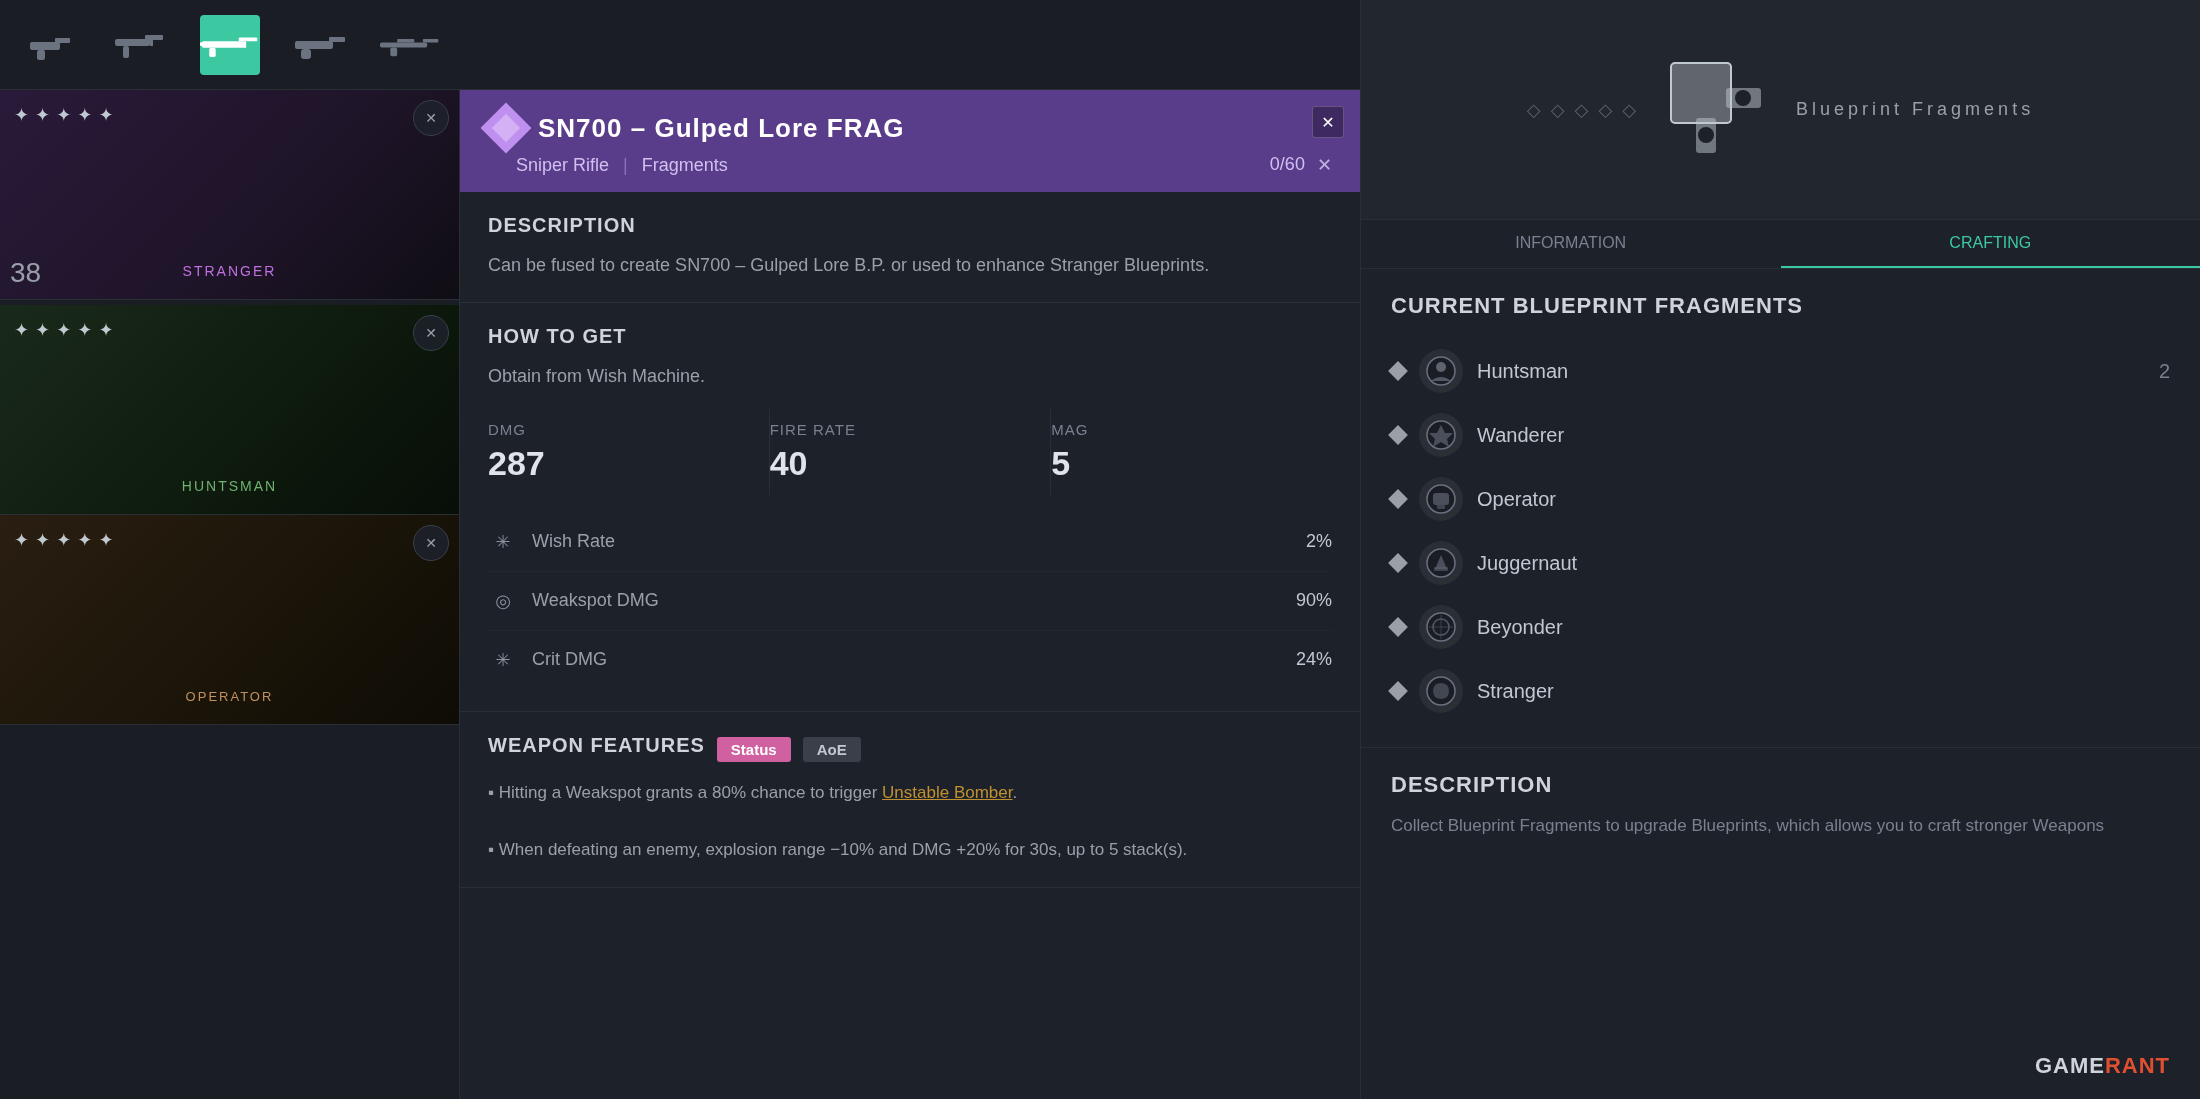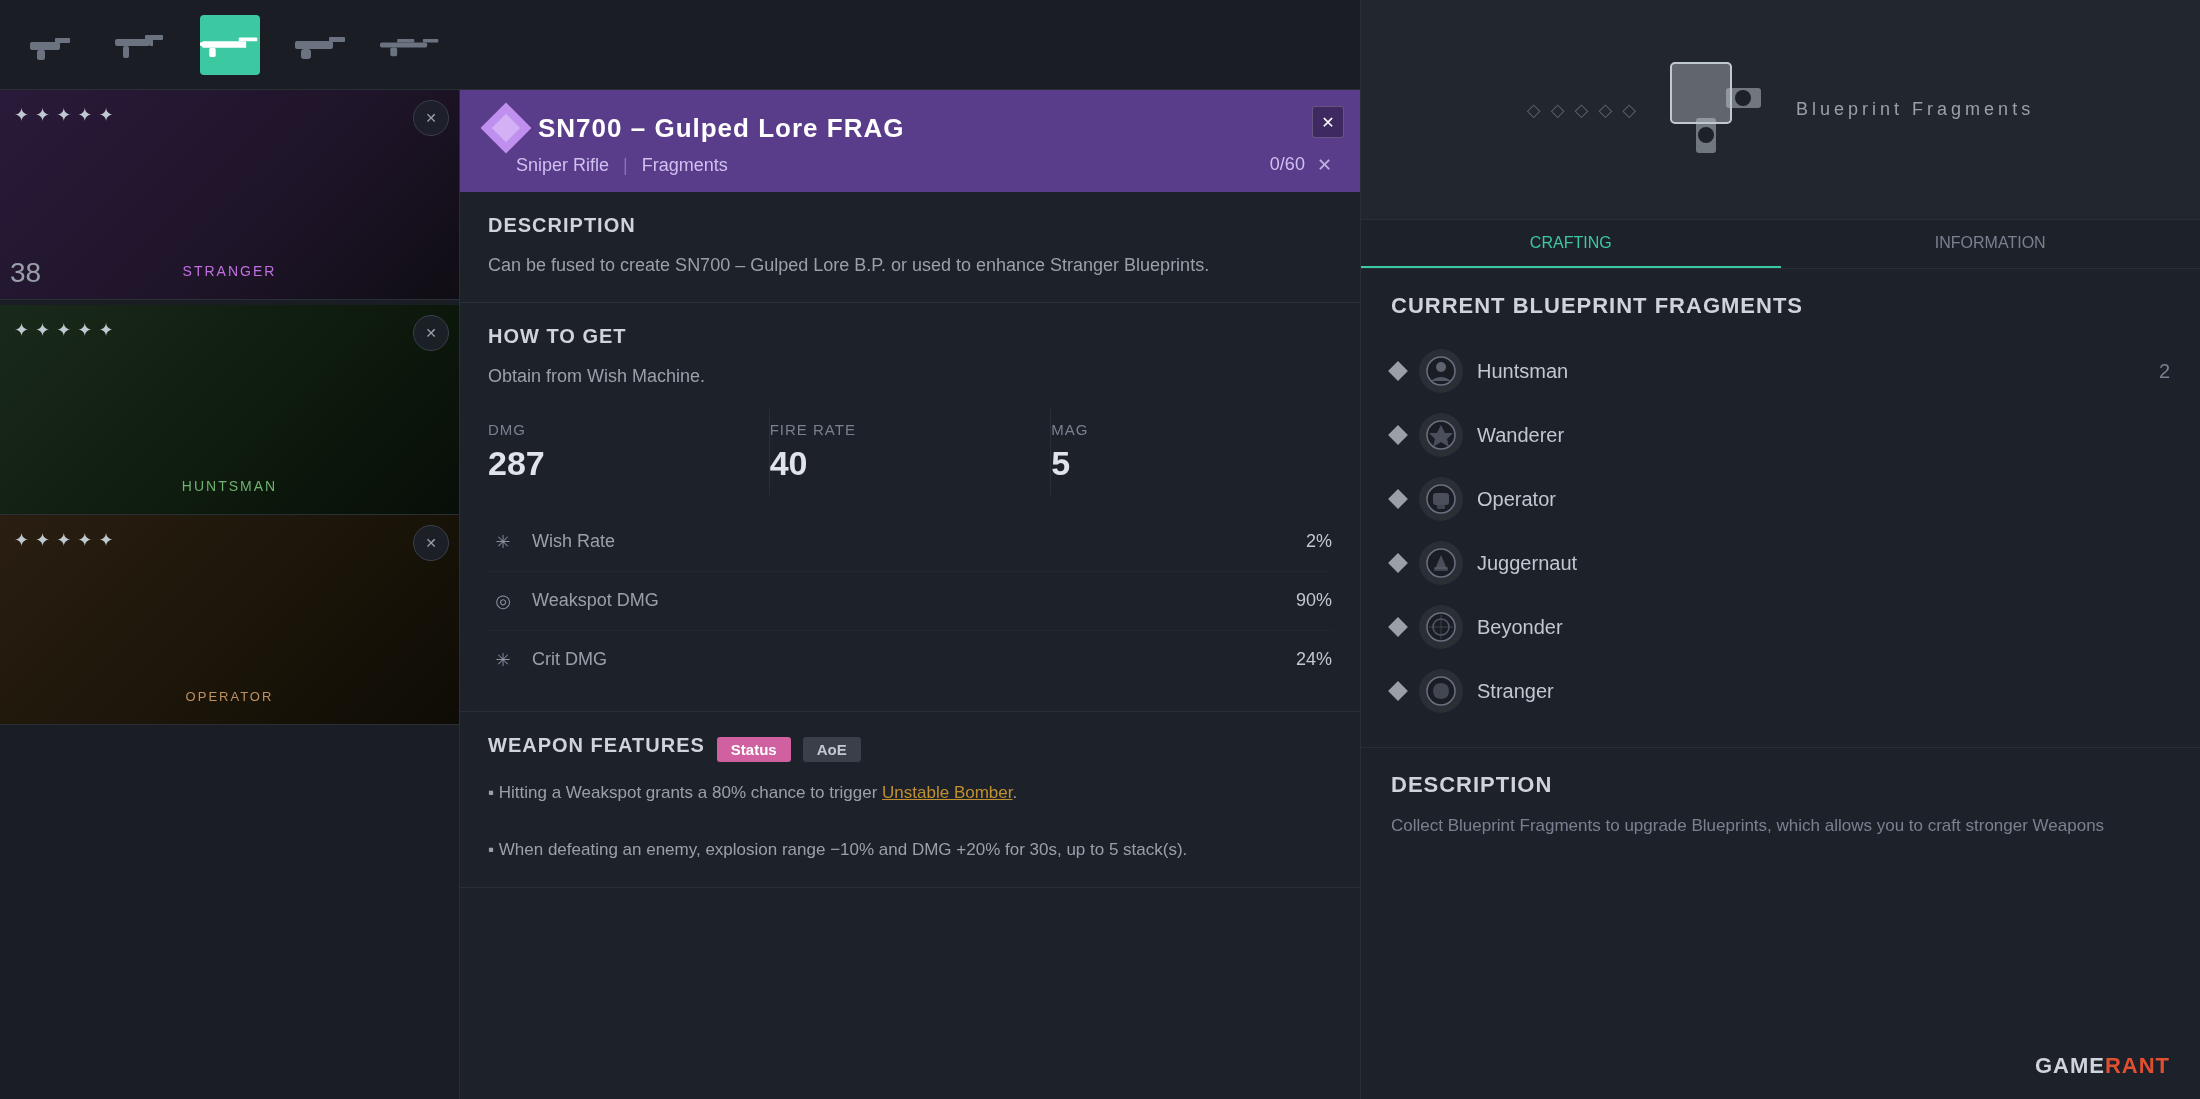--- a/index.html
+++ b/index.html
@@ -773,22 +773,22 @@
         <circle cx="77" cy="40" r="8" fill="#1d2129"></circle>
         <circle cx="40" cy="77" r="8" fill="#1d2129"></circle>
       </svg>
     </div>
     <div>
       <div class="right-panel-title">Blueprint Fragments</div>
     </div>
   </div>
 
   <div class="right-tabs">
+    <div class="right-tab">INFORMATION</div>
     <div class="right-tab active">CRAFTING</div>
-    <div class="right-tab">INFORMATION</div>
   </div>
 
   <div class="fragments-section">
     <div class="fragments-title">CURRENT BLUEPRINT FRAGMENTS</div>
 
     <div class="fragment-item">
       <div class="fragment-diamond"></div>
       <div class="fragment-icon-circle">
         <svg width="32" height="32" viewBox="0 0 32 32" fill="none">
           <circle cx="16" cy="16" r="14" stroke="#6a7080" stroke-width="1.5" fill="#1a1e24"></circle>

